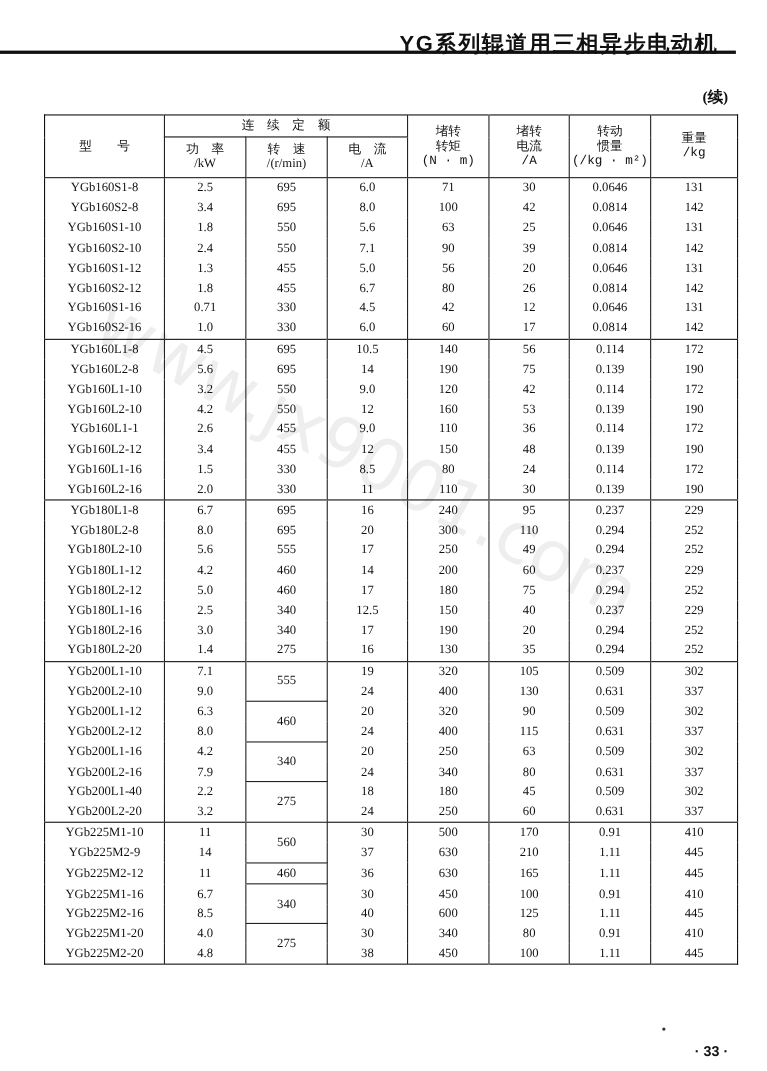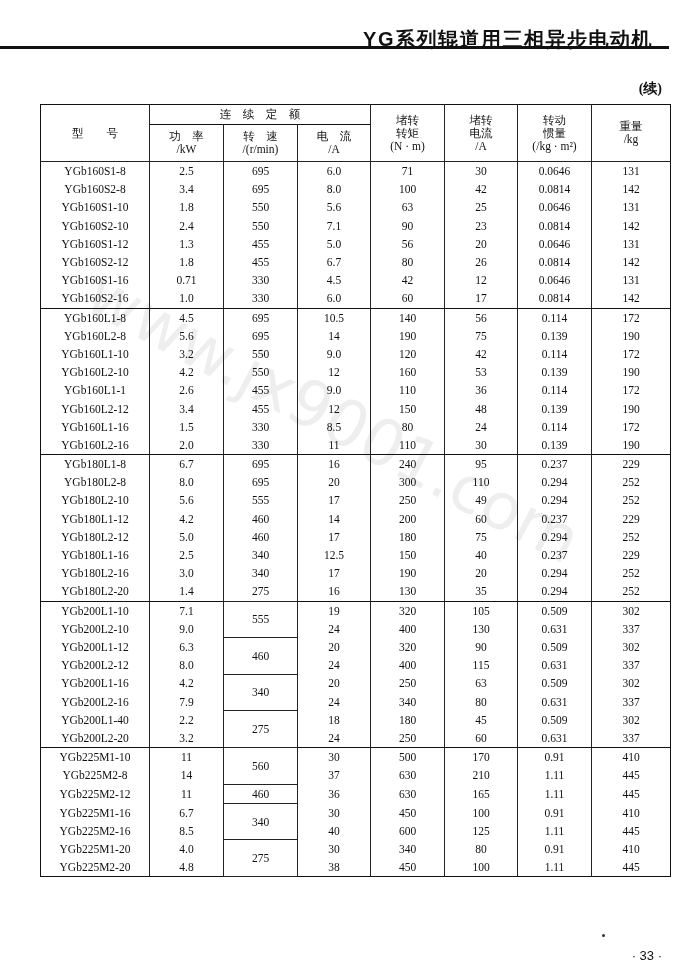--- a/index.html
+++ b/index.html
@@ -9,30 +9,30 @@
            font-weight:bold; font-size:20px; letter-spacing:1.5px; color:#111;margin-top:16px; }
   .title-rule { position:absolute; left:0; width:669px; top:46px; height:3px; background:#111; }
   .cont { position:absolute; right:35px; top:80px; font-size:14px; font-weight:bold; }
   table.spec { position:absolute; left:40px; top:104px; width:630px; border-collapse:collapse;
                font-size:11.5px; table-layout:fixed; }
   table.spec td, table.spec th { padding:0; text-align:center; vertical-align:middle; font-weight:normal; }
   table.spec th { font-size:11.5px; line-height:13px; }
   .outer { border:1.5px solid #111; }
   col.c0{width:109px} col.c1{width:74px} col.c2{width:74px} col.c3{width:73px}
   col.c4{width:74px} col.c5{width:73px} col.c6{width:74px} col.c7{width:79px}
-  .hdr1 th { height:19px; }
+  .hdr1 th { height:19px;font-family:Liberation Mono, monospace; }
   .hdr2 th { height:36px; }
   tr.data td { height:18.2px; line-height:18px; }
   .vr { border-right:1px solid #222; }
   .bt { border-top:1.2px solid #111; }
   .bb { border-bottom:1px solid #222; }
   .boxed { border-top:1px solid #222; border-bottom:1px solid #222; }
   .wm { position:absolute; left:60px; top:380px; font-size:64px; color:rgba(150,150,150,0.16);
         transform:rotate(28deg); white-space:nowrap; pointer-events:none; font-family:"DejaVu Sans",sans-serif; }
-  .pageno { position:absolute; right:35px; top:948px; font-size:13px; font-family:"Liberation Sans",sans-serif; font-weight:normal; }
+  .pageno { position:absolute; right:35px; top:948px; font-size:13px; font-family:"Liberation Sans",sans-serif; font-weight:bold; }
   .dot { position:absolute; left:602px; top:934px; width:3px; height:3px; background:#333; border-radius:50%; }
 </style>
 </head>
 <body>
 
 <div class="title">YG系列辊道用三相异步电动机</div>
 <div class="title-rule"></div>
 <div class="cont">(续)</div>
 
 <div class="wm">www.jx9001.com</div>
@@ -117,21 +117,21 @@
         <td class="vr">25</td>
         <td class="vr">0.0646</td>
         <td>131</td>
       </tr>
       <tr class="data">
         <td class="vr">YGb160S2-10</td>
         <td class="vr">2.4</td>
         <td class="vr">550</td>
         <td class="vr">7.1</td>
         <td class="vr">90</td>
-        <td class="vr">23</td>
+        <td class="vr">39</td>
         <td class="vr">0.0814</td>
         <td>142</td>
       </tr>
       <tr class="data">
         <td class="vr">YGb160S1-12</td>
         <td class="vr">1.3</td>
         <td class="vr">455</td>
         <td class="vr">5.0</td>
         <td class="vr">56</td>
         <td class="vr">20</td>
@@ -408,21 +408,21 @@
         <td class="vr bt">YGb225M1-10</td>
         <td class="vr bt">11</td>
         <td rowspan="2" class="vr boxed bt">560</td>
         <td class="vr bt">30</td>
         <td class="vr bt">500</td>
         <td class="vr bt">170</td>
         <td class="vr bt">0.91</td>
         <td class="bt">410</td>
       </tr>
       <tr class="data">
-        <td class="vr">YGb225M2-8</td>
+        <td class="vr">YGb225M2-9</td>
         <td class="vr">14</td>
         <td class="vr">37</td>
         <td class="vr">630</td>
         <td class="vr">210</td>
         <td class="vr">1.11</td>
         <td>445</td>
       </tr>
       <tr class="data">
         <td class="vr">YGb225M2-12</td>
         <td class="vr">11</td>

